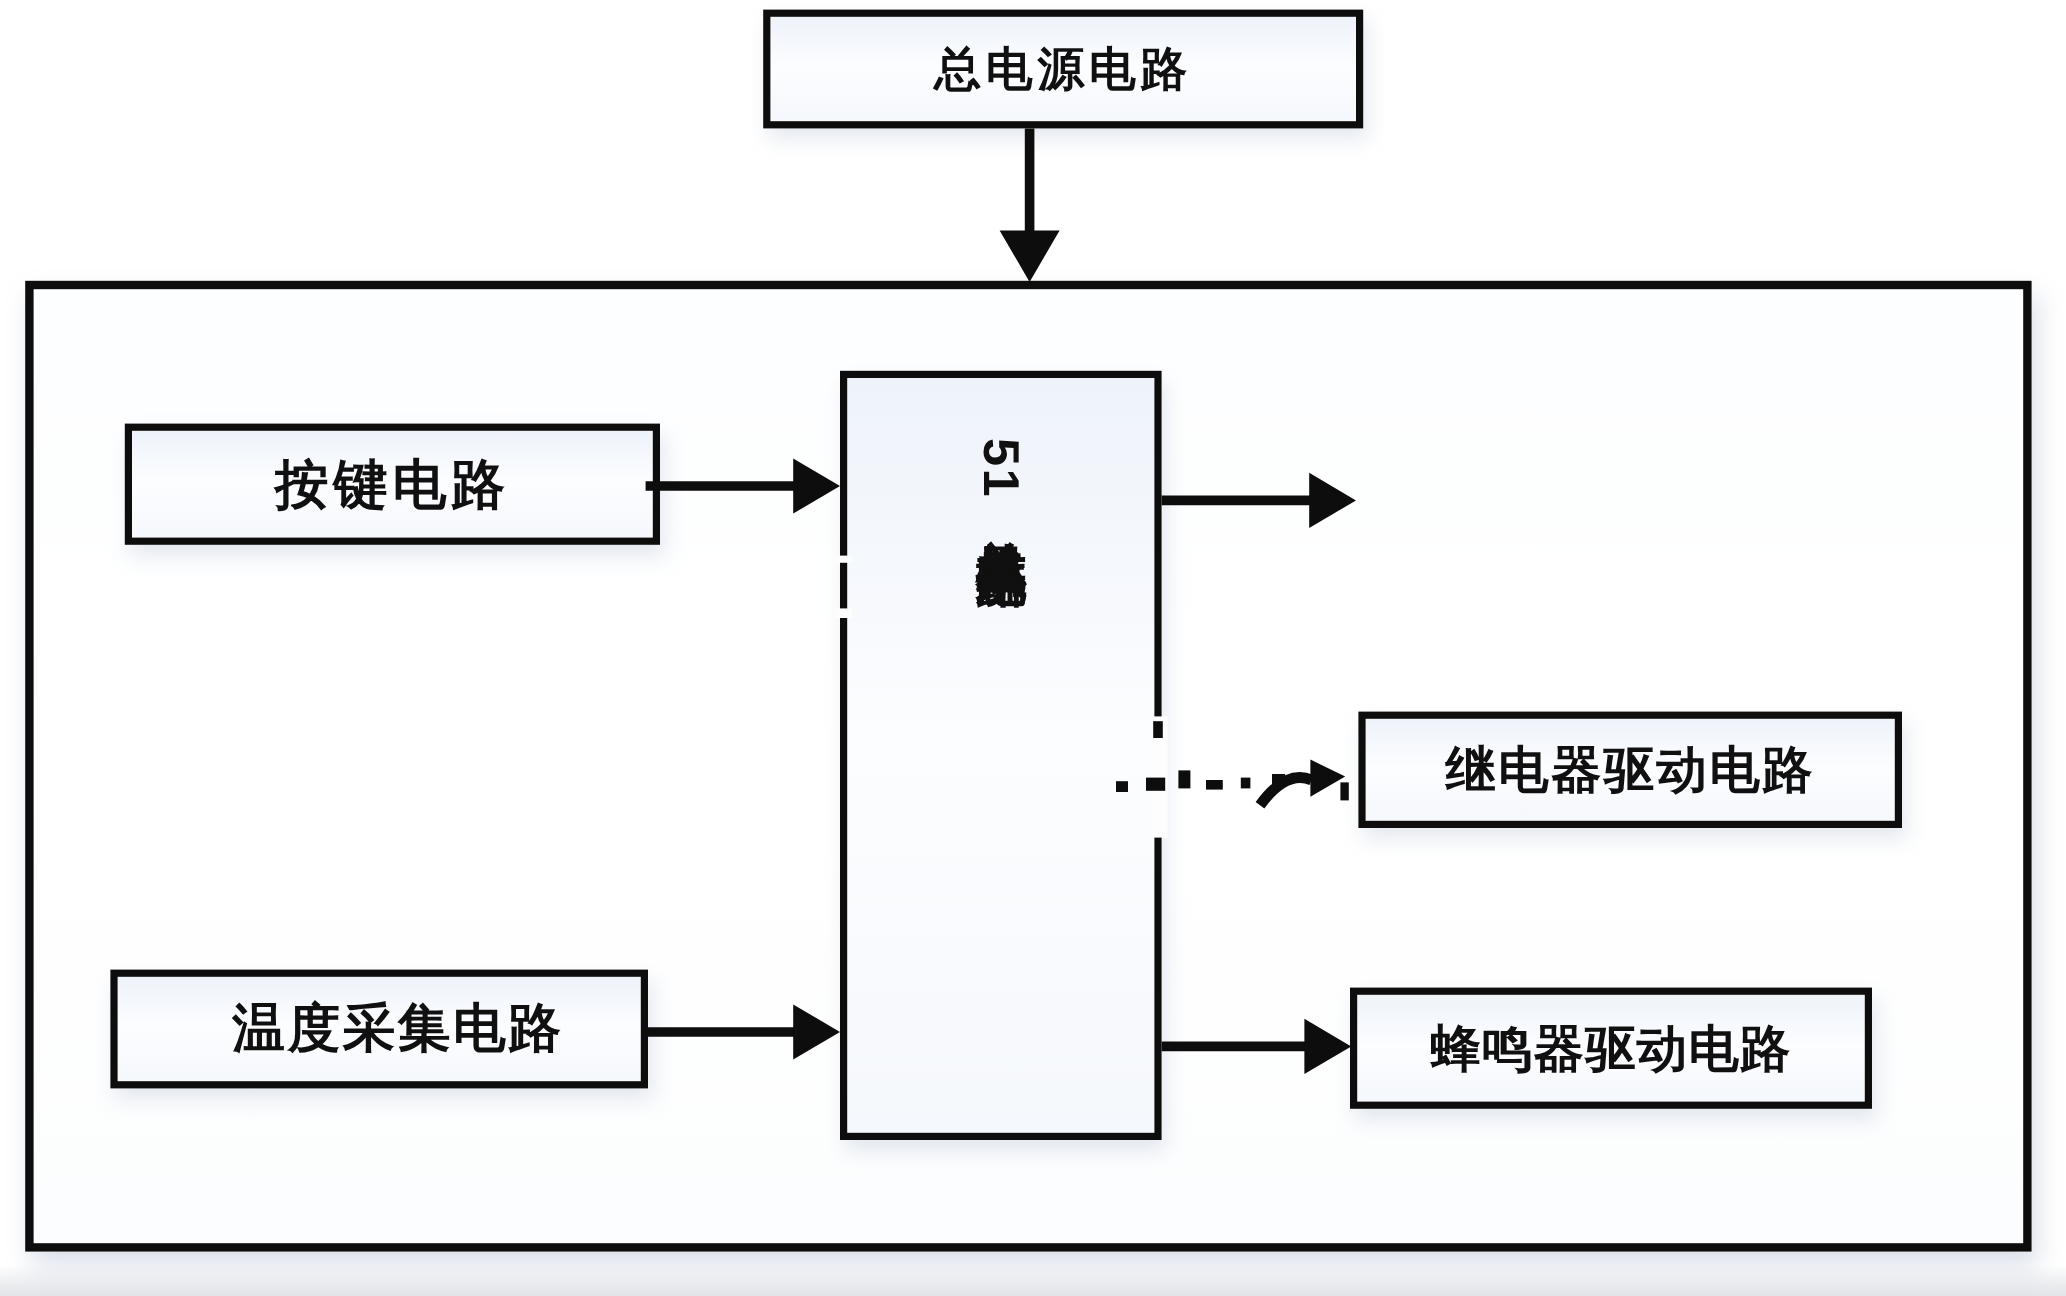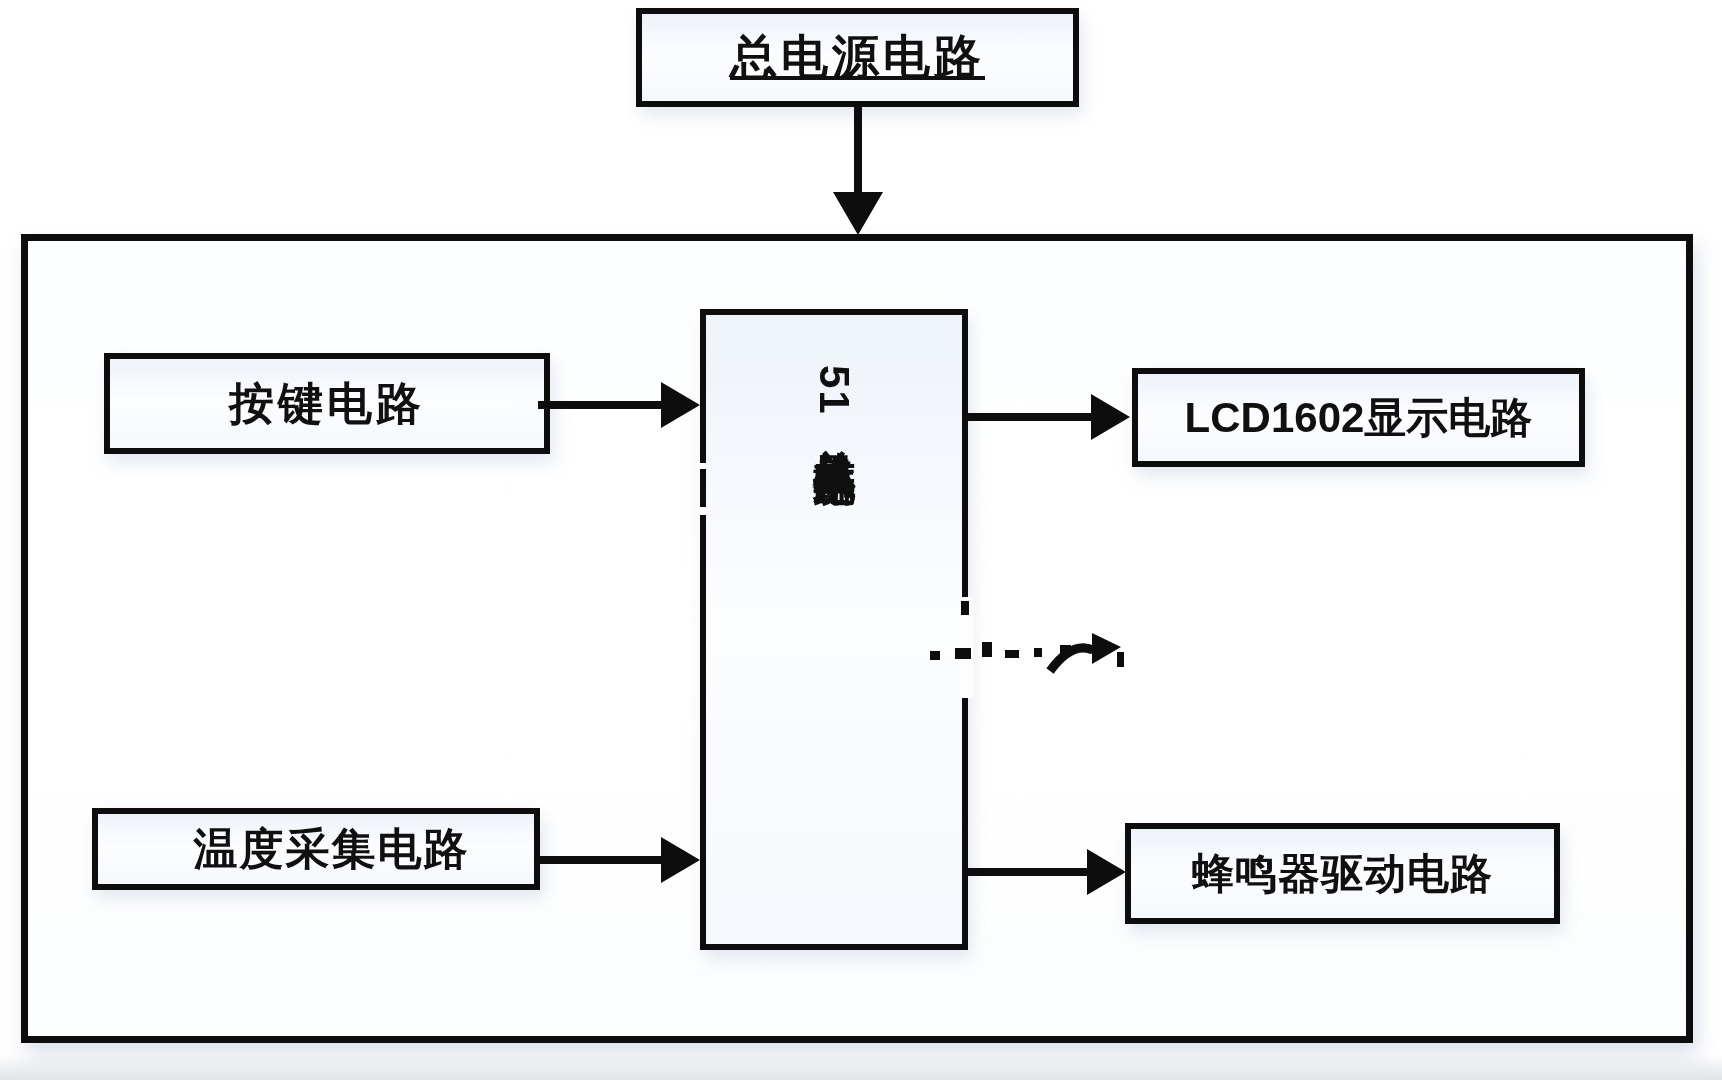--- a/index.html
+++ b/index.html
@@ -21,26 +21,26 @@
     display:flex; align-items:center; justify-content:center;
     font-weight:bold; z-index:2;
     box-shadow:4px 9px 16px rgba(125,145,180,0.20);
   }
   #outer-box {
     left:21px; top:234px; width:1672px; height:809px;
     border-width:7px; z-index:1;
     background:linear-gradient(180deg,#fdfeff 0%, #ffffff 55%, #fcfdfe 100%);
     box-shadow:5px 12px 20px rgba(125,145,180,0.28);
   }
-  #power-box  { left:636px;  top:8px;   width:443px; height:99px;  font-size:47px; letter-spacing:4px;text-decoration:underline; }
+  #power-box  { left:636px;  top:8px;   width:500px; height:99px;  font-size:39px; letter-spacing:4px; }
   #mcu-box    { left:700px;  top:309px; width:268px; height:641px; font-size:42px;
                 align-items:flex-start; padding-top:50px; }
   .vtext { writing-mode:vertical-rl; text-orientation:mixed; line-height:1.06; letter-spacing:2px; }
   #keys-box   { left:104px;   top:353px; width:446px; height:101px; font-size:45px; letter-spacing:4px; }
-  #temp-box   { left:92px;   top:808px; width:448px; height:82px;  font-size:44px; letter-spacing:2px;padding-left:31px; }
+  #temp-box   { left:92px;   top:808px; width:448px; height:99px;  font-size:44px; letter-spacing:2px;padding-left:31px; }
   #lcd-box    { left:1132px; top:368px; width:453px; height:99px;  font-size:42px; }
   #relay-box  { left:1132px; top:593px; width:453px; height:97px;  font-size:42px; letter-spacing:2px; }
   #buzzer-box { left:1125px; top:823px; width:435px; height:101px; font-size:42px; letter-spacing:1px; }
   .wires { position:absolute; left:0; top:0; z-index:3; pointer-events:none; }
 </style>
 </head>
 <body>
 
 <div class="stage">
 
@@ -55,24 +55,24 @@
   </div>
 
   <div class="box" id="keys-box">
     <span>按键电路</span>
   </div>
 
   <div class="box" id="temp-box">
     <span>温度采集电路</span>
   </div>
 
-  <div class="box" id="lcd-box">
-    <span>LCD1602显示电路</span>
+
+  <div class="box" id="relay-box">
+    <span>继电器驱动电路</span>
   </div>
-
 
   <div class="box" id="buzzer-box">
     <span>蜂鸣器驱动电路</span>
   </div>
 
   <svg class="wires" width="1722" height="1080" viewBox="0 0 1722 1080" aria-hidden="true">
     <g fill="#0d0d0d" stroke="#0d0d0d">
 
       <g>
         <line x1="858" y1="107" x2="858" y2="198" stroke-width="8"></line>

